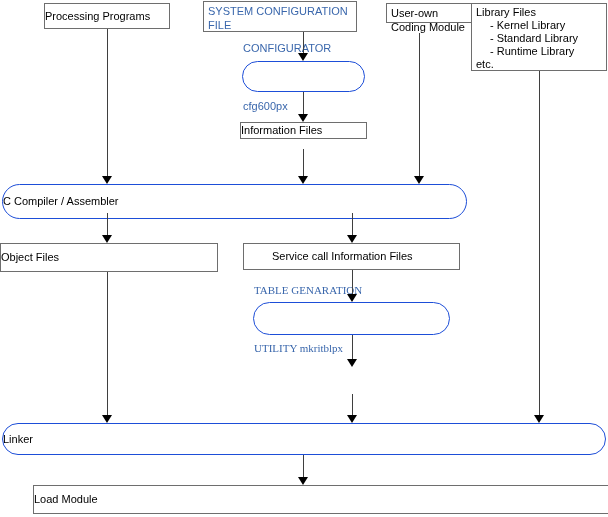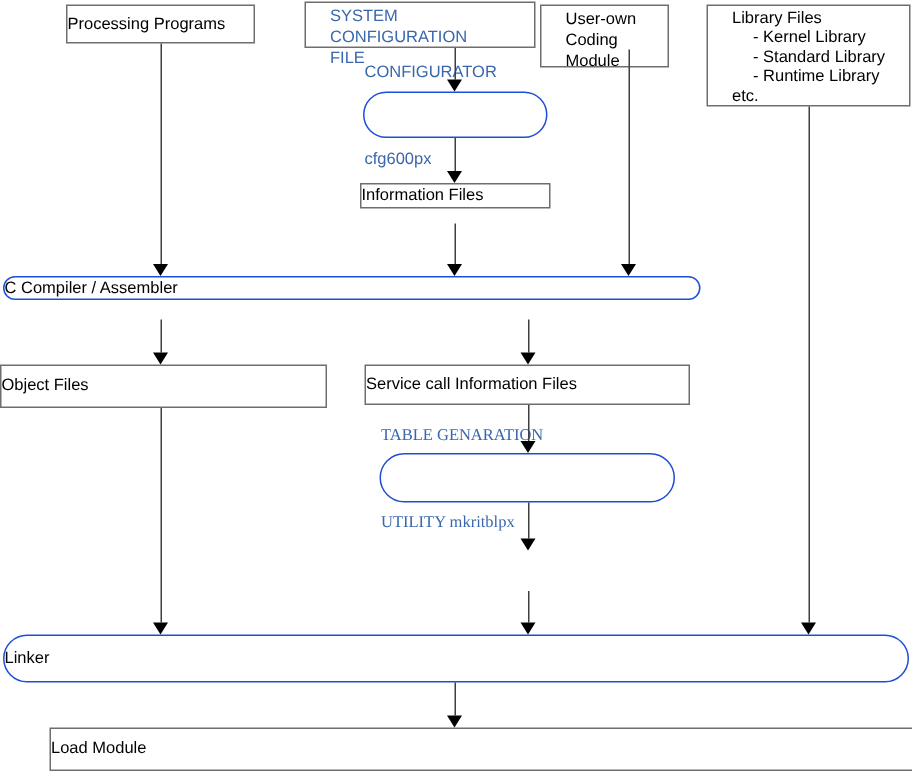--- a/index.html
+++ b/index.html
@@ -22,21 +22,21 @@
   .rect { border: 1px solid #6e6e6e; }
   .stadium { border: 1px solid #1d4ed8; border-radius: 999px; gap: 44px; }
   .stadium.wide { border-width: 1.5px; }
   .center {
     display: flex;
     flex-direction: column;
     align-items: flex-start;
     justify-content: center;
     text-align: center;
   }
-  .leftpad { padding: 2px 3px 0 16px; }
+  .leftpad { padding: 2px 3px 0 4px; }
   .blue { color: #3A67AC; }
   .lib-item { padding-left: 14px; }
   .vline { position: absolute; width: 1px; background: #3f3f3f; }
   .arrowhead {
     position: absolute;
     width: 0; height: 0;
     border-left: 5px solid transparent;
     border-right: 5px solid transparent;
     border-top: 8px solid #000000;
   }
@@ -48,21 +48,21 @@
 
   <div class="node rect center" style="left:44px; top:3px; width:126px; height:26px;">
     <span>Processing Programs</span>
   </div>
 
   <div class="node rect leftpad blue" style="left:203px; top:1px; width:154px; height:31px; line-height:14px;">
     <span style="display:block">SYSTEM CONFIGURATION</span>
     <span style="display:block">FILE</span>
   </div>
 
-  <div class="node rect leftpad" style="left:360px; top:3px; width:86px; height:42px; line-height:14px;">
+  <div class="node rect leftpad" style="left:386px; top:3px; width:86px; height:20px; line-height:14px;">
     <span style="display:block">User-own</span>
     <span style="display:block">Coding Module</span>
   </div>
 
   <div class="node rect leftpad" style="left:471px; top:3px; width:136px; height:68px;">
     <div>Library Files</div>
     <div class="lib-item">- Kernel Library</div>
     <div class="lib-item">- Standard Library</div>
     <div class="lib-item">- Runtime Library</div>
     <div>etc.</div>
@@ -70,29 +70,29 @@
 
   <div class="node stadium center blue" style="left:242px; top:61px; width:123px; height:31px; line-height:14px;">
     <span>CONFIGURATOR</span>
     <span>cfg600px</span>
   </div>
 
   <div class="node rect center" style="left:240px; top:122px; width:127px; height:17px;">
     <span>Information Files</span>
   </div>
 
-  <div class="node stadium wide center" style="left:2px; top:184px; width:465px; height:16px;">
+  <div class="node stadium wide center" style="left:2px; top:184px; width:465px; height:35px;">
     <span>C Compiler / Assembler</span>
   </div>
 
   <div class="node rect center" style="left:0px; top:243px; width:218px; height:29px;">
     <span>Object Files</span>
   </div>
 
-  <div class="node rect center" style="left:243px; top:243px; width:217px; height:27px;">
+  <div class="node rect center" style="left:243px; top:243px; width:217px; height:27px;padding-left:28px;">
     <span>Service call Information Files</span>
   </div>
 
   <div class="node stadium center blue" style="left:253px; top:302px; width:197px; height:33px; line-height:14px;font-family:Liberation Serif, serif;">
     <span>TABLE GENARATION</span>
     <span>UTILITY mkritblpx</span>
   </div>
 
 
   <div class="node stadium wide center" style="left:2px; top:423px; width:604px; height:32px;">

